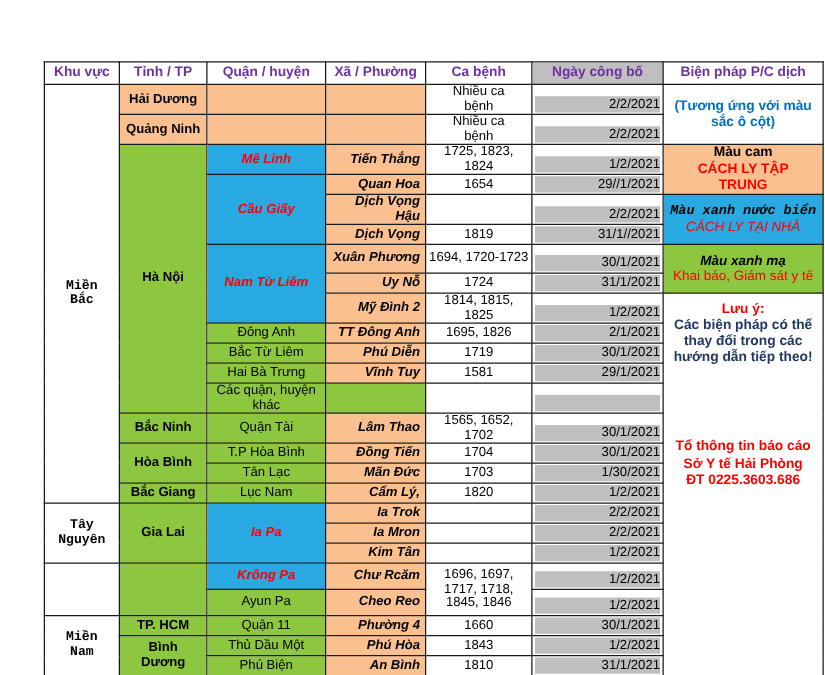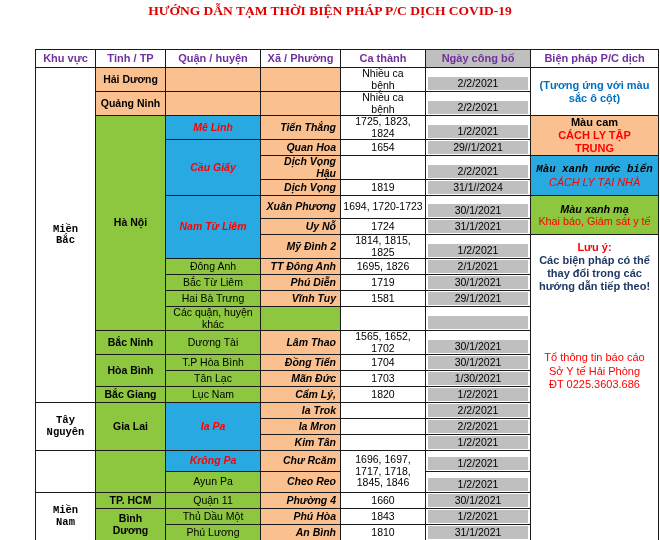--- a/index.html
+++ b/index.html
@@ -32,61 +32,60 @@
   td.peach{background:var(--peach);}
   td.green{background:var(--green);}
   td.bluec{background:var(--blue);}
   td.tinh{font-weight:bold;padding:0 4px;}
   .redtx{color:var(--red);}
   td.redital{color:var(--red);font-weight:bold;font-style:italic;}
   td.xa{background:var(--peach);font-weight:bold;font-style:italic;padding:0 4px;text-align:right;}
   td.ca{background:#fff;}
   td.ca.narrow{padding:0 14px;}
   td.ngay{background:#fff;vertical-align:bottom;padding:1px 2px 1px 2px;}
-  .band{background:var(--gray);min-height:13px;line-height:13px;font-size:10.5px;}
+  .band{background:var(--gray);min-height:13px;line-height:13px;font-size:10.5px;text-align:right;}
 
   td.mA{background:#fff;color:var(--bluetext);font-weight:bold;font-size:11px;line-height:13px;padding:0 8px;}
   td.mB{background:var(--peach);font-size:11px;line-height:13px;padding:0 10px;}
   td.mB .m-label{font-weight:bold;color:#000;}
   td.mB .m-action{font-weight:bold;color:var(--red);}
   td.mC{background:var(--blue);font-size:10.8px;line-height:13px;}
   td.mC .m-label{font-weight:bold;font-style:italic;color:#000;font-family:Liberation Mono, monospace;}
   td.mC .m-action{font-weight:normal;font-style:italic;color:var(--red);}
   td.mD{background:var(--green);font-size:10.8px;line-height:12px;}
   td.mD .m-label{font-weight:bold;font-style:italic;color:#000;}
   td.mD .m-action{color:var(--red);}
   td.mE{background:#fff;vertical-align:top;padding:6px 5px;}
   .note-title{color:var(--red);font-weight:bold;font-size:11px;line-height:13px;}
   .note-body{color:var(--navy);font-weight:bold;font-size:11px;line-height:13px;}
-  .contact{margin-top:58px;color:var(--red);font-weight:normal;font-size:11px;line-height:13.5px;}
+  .contact{margin-top:58px;color:var(--red);font-weight:bold;font-size:11px;line-height:13.5px;}
 </style>
 </head>
 <body>
 
 <div class="title-block">
-  <div class="title-1">HƯỚNG DẪN TẠM THỜI BIỆN PHÁP P/C DỊCH COVID-19</div>
 </div>
 
 <table class="t">
   <colgroup>
     <col style="width:60px">
       <col style="width:70px">
       <col style="width:95px">
     <col style="width:80px">
       <col style="width:85px">
       <col style="width:105px">
       <col style="width:128px">
   </colgroup>
   <tbody>
       <tr>
     <th>Khu vực</th>
     <th>Tỉnh / TP</th>
     <th>Quận / huyện</th>
     <th>Xã / Phường</th>
-    <th>Ca thành</th>
+    <th>Ca bệnh</th>
     <th class="grayh">Ngày công bố</th>
     <th>Biện pháp P/C dịch</th>
   </tr>
 
   <tr class="h2">
     <td class="khu" rowspan="17">Miền Bắc</td>
     <td class="tinh peach redtx">Hải Dương</td>
     <td class="peach"></td>
     <td class="peach"></td>
     <td class="ca narrow">Nhiều ca bệnh</td>
@@ -134,21 +133,21 @@
         </td>
     <td class="mC" rowspan="2">
       <div class="m-label">Màu xanh nước biển</div>
       <div class="m-action">CÁCH LY TẠI NHÀ</div>
     </td>
   </tr>
   <tr class="h1">
     <td class="xa">Dịch Vọng</td>
     <td class="ca">1819</td>
     <td class="ngay">
-          <div class="band">31/1//2024</div>
+          <div class="band">31/1//2021</div>
         </td>
   </tr>
   <tr class="h2">
     <td class="bluec redital" rowspan="3">Nam Từ Liêm</td>
     <td class="xa">Xuân Phương</td>
     <td class="ca">1694, 1720-1723</td>
     <td class="ngay">
           <div class="band">30/1/2021</div>
         </td>
     <td class="mD" rowspan="2">
@@ -206,21 +205,21 @@
   <tr class="h2">
     <td class="green">Các quận, huyện khác</td>
     <td class="green"></td>
     <td class="ca"></td>
     <td class="ngay">
           <div class="band"></div>
         </td>
   </tr>
   <tr class="h2">
     <td class="tinh green">Bắc Ninh</td>
-    <td class="green">Dương Tài</td>
+    <td class="green">Quận Tài</td>
     <td class="xa">Lâm Thao</td>
     <td class="ca">1565, 1652, 1702</td>
     <td class="ngay">
           <div class="band">30/1/2021</div>
         </td>
   </tr>
   <tr class="h1">
     <td class="tinh green" rowspan="2">Hòa Bình</td>
     <td class="green">T.P Hòa Bình</td>
     <td class="xa">Đồng Tiến</td>
@@ -303,21 +302,21 @@
   <tr class="h1">
     <td class="tinh green" rowspan="2">Bình Dương</td>
     <td class="green">Thủ Dầu Một</td>
     <td class="xa">Phú Hòa</td>
     <td class="ca">1843</td>
     <td class="ngay">
           <div class="band">1/2/2021</div>
         </td>
   </tr>
   <tr class="h1">
-    <td class="green">Phú Lương</td>
+    <td class="green">Phú Biện</td>
     <td class="xa">An Bình</td>
     <td class="ca">1810</td>
     <td class="ngay">
           <div class="band">31/1/2021</div>
         </td>
   </tr>
 </tbody>
   </table>
 
 </body></html>

